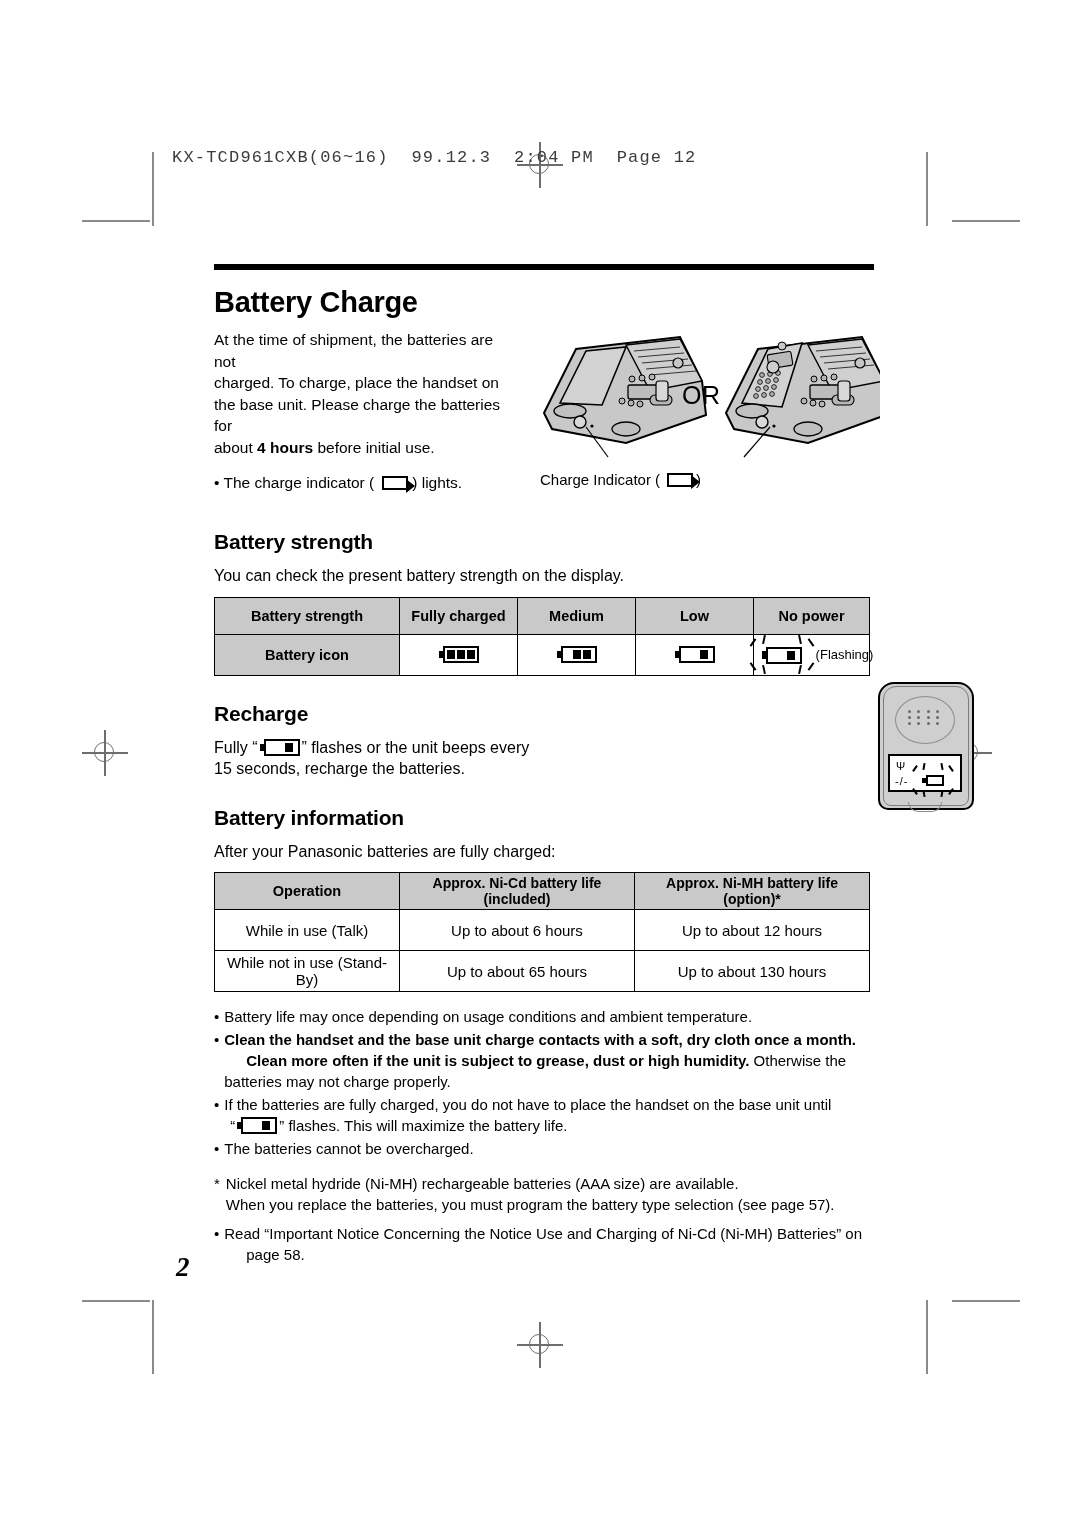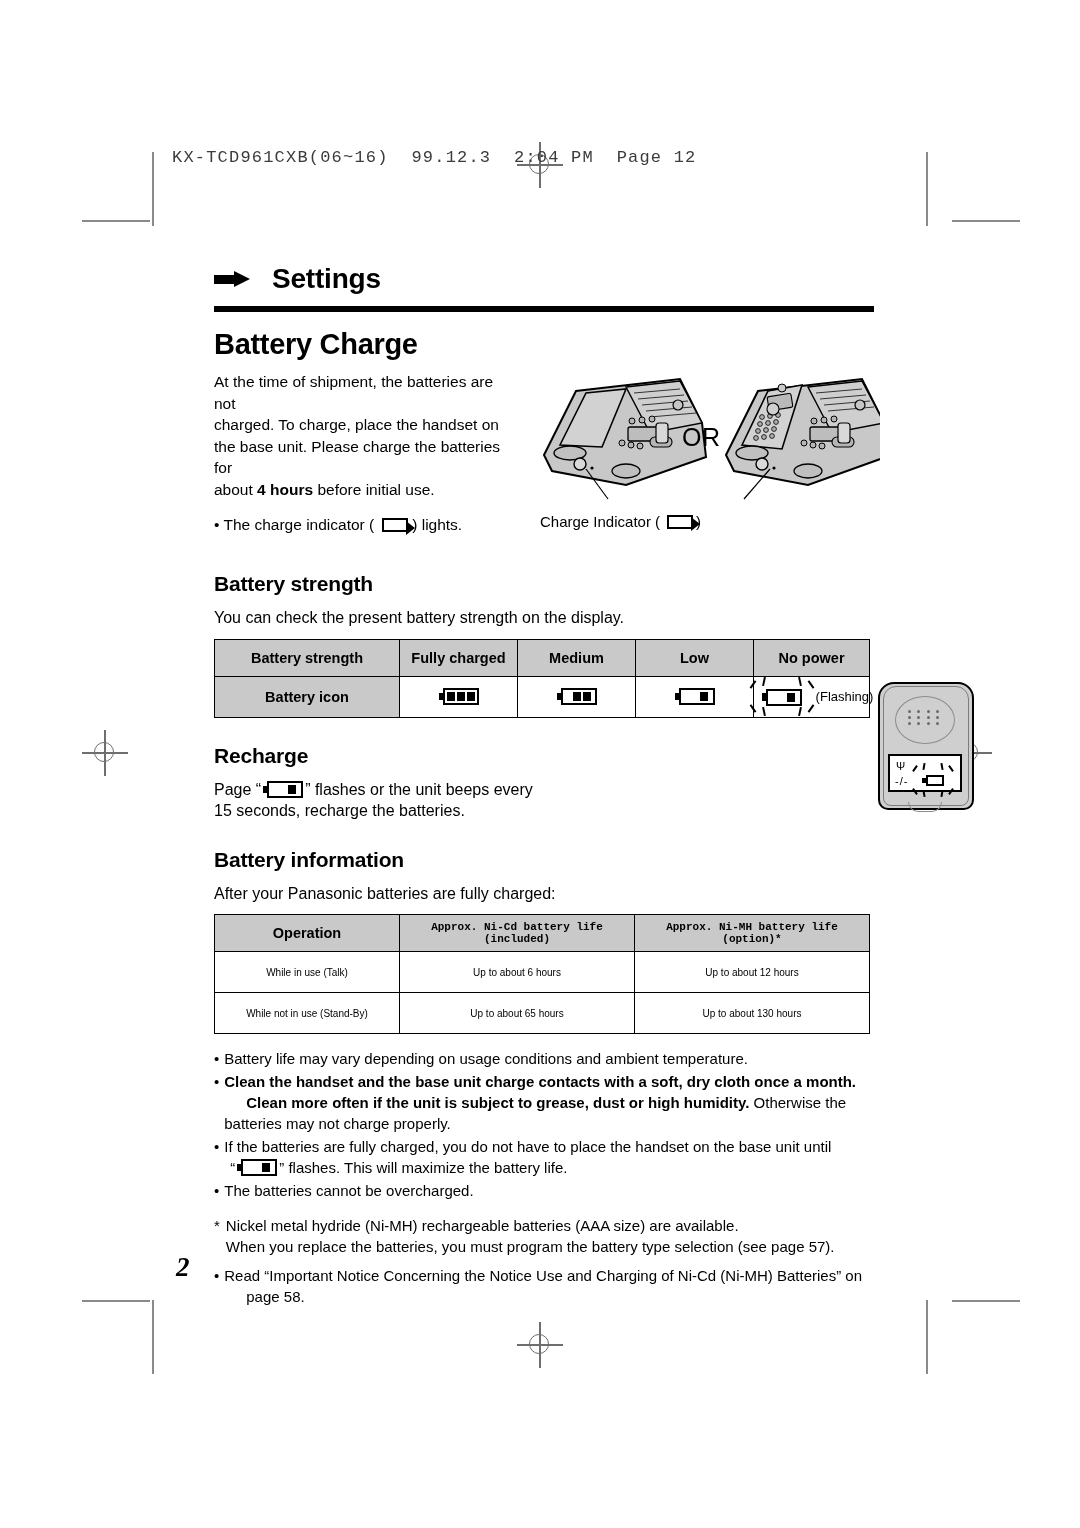--- a/index.html
+++ b/index.html
@@ -251,32 +251,32 @@
     text-align: center;
     vertical-align: middle;
     font-weight: normal;
   }
   table.doc .hdr {
     background: #c9c9c9;
     font-weight: bold;
     font-size: 14.5px;
     height: 34px;
   }
-  table.doc .hdr.tight { font-size: 11px; font-family: Liberation Mono, monospace; }
+  table.doc .hdr.tight { font-size: 14px; }
   table.doc .lbl {
     background: #c9c9c9;
     font-weight: bold;
     font-size: 14.5px;
   }
   table.doc .icon-cell {
     height: 38px;
     background: #fff;
   }
   table.doc .data {
-    font-size: 10px;
+    font-size: 15px;
     height: 38px;
   }
   .flashing-note {
     font-size: 13px;
     margin-left: 2px;
   }
   .cell-inline {
     display: flex;
     align-items: center;
     justify-content: center;
@@ -446,27 +446,20 @@
   <div class="reg-mark" style="left:517px; top:1322px;">
     <div class="reg-v"></div>
       <div class="reg-h"></div>
       <div class="reg-circle"></div>
   </div>
 
   <div class="film-header">KX-TCD961CXB(06~16)  99.12.3  2:04 PM  Page 12</div>
 
   <div class="content">
 
-    <div class="chapter-row">
-      <span class="arrow-icon">
-        <span class="shaft"></span>
-          <span class="head"></span>
-      </span>
-      <span class="chapter-title">Settings</span>
-    </div>
     <div class="rule"></div>
 
     <div class="page-title">Battery Charge</div>
 
     <div class="intro-wrap">
       <div class="intro-text">
         <p>At the time of shipment, the batteries are not</p>
         <p>charged. To charge, place the handset on</p>
         <p>the base unit. Please charge the batteries for</p>
         <p>
@@ -653,21 +646,21 @@
               <span class="flashing-note">(Flashing)</span>
             </div>
           </td>
         </tr>
       </tbody>
     </table>
 
     <h3 class="sub">Recharge</h3>
     <div class="body-text">
       <div class="inline-icon-line">
-        <span>Page “</span>
+        <span>Fully “</span>
         <span class="batt sz-md">
           <span class="nub"></span>
             <span class="body"></span>
           <span class="cells" style="left:25px">
               <i style="width:8px"></i>
             </span>
         </span>
         <span>” flashes or the unit beeps every</span>
       </div>
       <div>15 seconds, recharge the batteries.</div>
@@ -697,21 +690,21 @@
           <td class="data">While not in use (Stand-By)</td>
           <td class="data">Up to about 65 hours</td>
           <td class="data">Up to about 130 hours</td>
         </tr>
       </tbody>
     </table>
 
     <div class="notes">
       <div class="note">
         <span class="dot">•</span>
-        <span class="txt">Battery life may vary depending on usage conditions and ambient temperature.</span>
+        <span class="txt">Battery life may once depending on usage conditions and ambient temperature.</span>
       </div>
 
       <div class="note">
         <span class="dot">•</span>
         <span class="txt">
           <b>Clean the handset and the base unit charge contacts with a soft, dry cloth once a month.</b><br>
           <span class="hang" style="display:inline"><b>Clean more often if the unit is subject to grease, dust or high humidity.</b><span class="normalweight"> Otherwise the batteries may not charge properly.</span></span>
         </span>
       </div>
 

